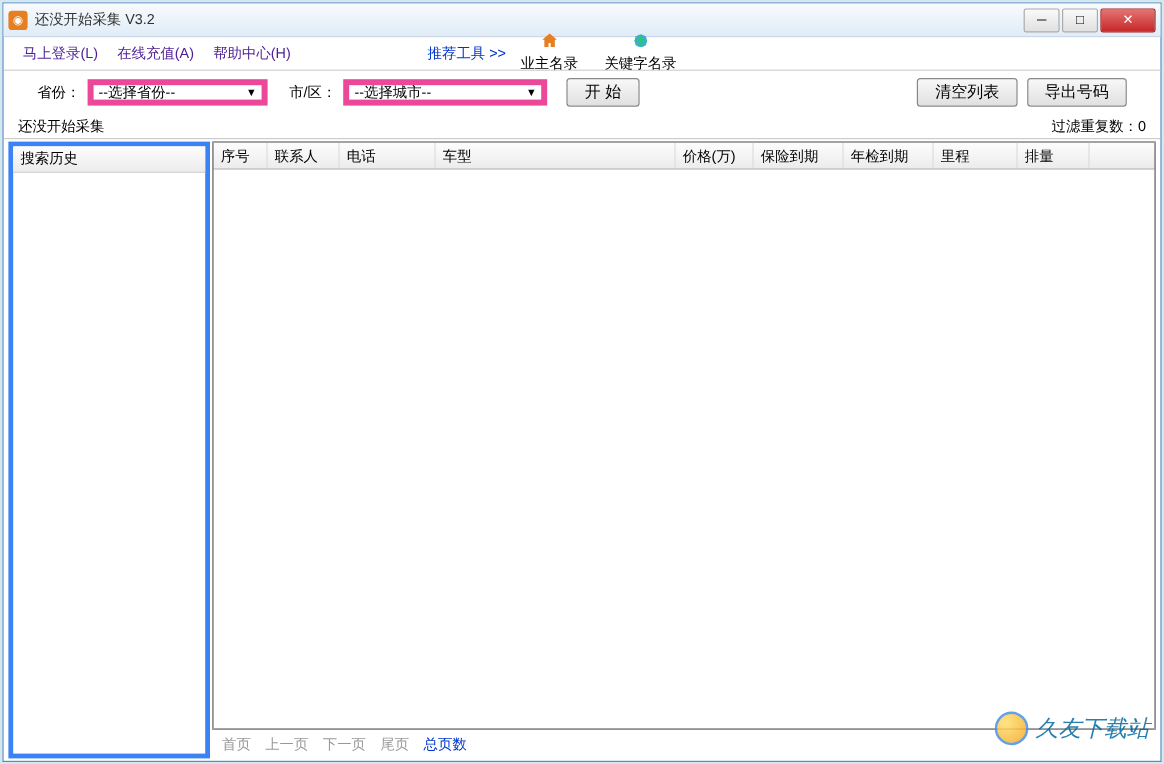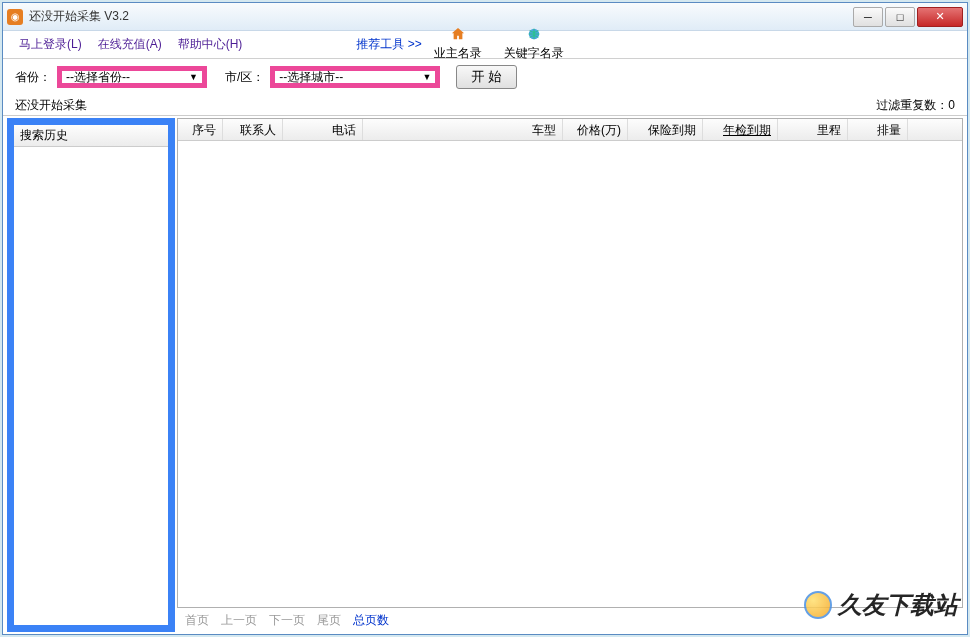--- a/index.html
+++ b/index.html
@@ -11,47 +11,47 @@
 .win-controls { display: flex; gap: 2px; }
 .win-btn { width: 30px; height: 20px; border: 1px solid #aaa; background: linear-gradient(to bottom, #fafafa, #e0e0e0); display: flex; align-items: center; justify-content: center; font-size: 11px; cursor: pointer; border-radius: 2px; }
 .win-btn.close { width: 46px; background: linear-gradient(to bottom, #e57373, #c62828); color: #fff; border-color: #a02020; }
 .menubar { height: 28px; display: flex; align-items: center; padding: 0 8px; border-bottom: 1px solid #d0d0d0; }
 .menu-item { padding: 4px 8px; cursor: pointer; color: #4c1d95; }
 .menu-spacer { width: 100px; }
 .tool-link { color: #0033cc; padding: 4px 6px; cursor: pointer; }
 .tool-link.with-icon { color: #000; display: flex; align-items: center; gap: 4px; flex-direction: column; }
 .home-icon { width: 14px; height: 14px; display: inline-block; }
 .globe-icon { width: 14px; height: 14px; display: inline-block; }
-.toolbar { height: 36px; display: flex; align-items: center; padding: 0 12px; gap: 6px; }
+.toolbar { height: 36px; display: flex; align-items: center; padding: 0 28px; gap: 6px; }
 .toolbar label { color: #000; }
 .select-box { height: 22px; border: 5px solid #ec4899; background: #fff; padding: 0 4px; min-width: 140px; display: flex; align-items: center; justify-content: space-between; cursor: pointer; }
 .select-arrow { font-size: 9px; }
 .btn { height: 24px; padding: 0 14px; border: 1px solid #888; background: linear-gradient(to bottom, #f8f8f8, #e0e0e0); cursor: pointer; border-radius: 3px; display: inline-flex; align-items: center; }
 .toolbar-right { margin-left: auto; display: flex; gap: 8px; }
 .status-row { height: 20px; display: flex; align-items: center; padding: 0 12px; }
 .status-left { flex: 1; color: #000; }
 .status-right { color: #000; }
 .content { flex: 1; display: flex; border-top: 1px solid #ccc; min-height: 0; }
-.sidebar { width: 168px; border: 7px solid #3b82f6; margin: 2px 0 2px 4px; display: flex; flex-direction: column; background: #fff; }
+.sidebar { width: 168px; border: 4px solid #3b82f6; margin: 2px 0 2px 4px; display: flex; flex-direction: column; background: #fff; }
 .sidebar-header { height: 22px; background: linear-gradient(to bottom, #fdfdfd, #ececec); border-bottom: 1px solid #ccc; display: flex; align-items: center; padding: 0 6px; }
 .sidebar-body { flex: 1; }
 .main-area { flex: 1; display: flex; flex-direction: column; margin: 2px 4px 2px 2px; }
-.table-container { flex: 1; border: 1px solid #b0b0b0; background: #000000; display: flex; flex-direction: column; text-align: right; }
+.table-container { flex: 1; border: 1px solid #b0b0b0; background: #000000; display: flex; flex-direction: column; }
 .table-header { height: 22px; background: linear-gradient(to bottom, #fdfdfd, #ececec); border-bottom: 1px solid #ccc; display: flex; }
 .th { border-right: 1px solid #ddd; padding: 3px 6px; color: #000; overflow: hidden; white-space: nowrap; }
 .table-body { flex: 1; background: #fff; }
 .pager { height: 24px; display: flex; align-items: center; padding: 0 8px; gap: 12px; color: #999; }
 .pager-link { cursor: pointer; }
 .pager-link.active { color: #0033cc; }
 .statusbar { height: 22px; background: linear-gradient(to bottom, #f4f4f4, #e4e4e4); border-top: 1px solid #c0c0c0; display: flex; align-items: center; padding: 0 8px; }
 .statusbar-left { color: #c00000; font-weight: bold; }
 .statusbar-right { margin-left: auto; color: #444; }
 .watermark { position: absolute; right: 12px; bottom: 16px; display: flex; align-items: center; gap: 6px; opacity: 0.85; z-index: 10; }
 .watermark-icon { width: 28px; height: 28px; border-radius: 50%; background: radial-gradient(circle at 30% 30%, #ffe070, #f5a623); border: 2px solid #4a90e2; }
-.watermark-text { font-size: 24px; font-weight: bold; font-style: italic; color: #000000; }
+.watermark-text { font-size: 19px; font-weight: normal; font-style: italic; color: #0369a1; }
 </style>
 </head>
 <body>
 
 <div class="window">
   <div class="titlebar">
     <div class="titlebar-icon">◉</div>
     <div class="titlebar-text">还没开始采集 V3.2</div>
     <div class="win-controls">
       <div class="win-btn">─</div>
@@ -90,20 +90,24 @@
     <div class="select-box" style="min-width:150px">
       <span>--选择省份--</span>
       <span class="select-arrow">▼</span>
     </div>
     <label style="margin-left:12px">市/区：</label>
     <div class="select-box" style="min-width:170px">
       <span>--选择城市--</span>
       <span class="select-arrow">▼</span>
     </div>
     <button class="btn" style="margin-left:10px">开  始</button>
+    <div class="toolbar-right">
+      <button class="btn">清空列表</button>
+      <button class="btn">导出号码</button>
+    </div>
   </div>
 
   <div class="status-row">
     <div class="status-left">还没开始采集</div>
     <div class="status-right">
       <span>过滤重复数：</span><span>0</span>
     </div>
   </div>
 
   <div class="content">
@@ -113,21 +117,21 @@
     </div>
     <div class="main-area">
       <div class="table-container">
         <div class="table-header" id="thead">
             <div class="th" style="width: 45px;">序号</div>
             <div class="th" style="width: 60px;">联系人</div>
             <div class="th" style="width: 80px;">电话</div>
             <div class="th" style="width: 200px;">车型</div>
             <div class="th" style="width: 65px;">价格(万)</div>
             <div class="th" style="width: 75px;">保险到期</div>
-            <div class="th" style="width: 75px; text-decoration: underline;">年检到期</div>
+            <div class="th" style="width: 75px;">年检到期</div>
             <div class="th" style="width: 70px;">里程</div>
             <div class="th" style="width: 60px;">排量</div>
           </div>
         <div class="table-body"></div>
       </div>
       <div class="pager">
         <span class="pager-link">首页</span>
         <span class="pager-link">上一页</span>
         <span class="pager-link">下一页</span>
         <span class="pager-link">尾页</span>

